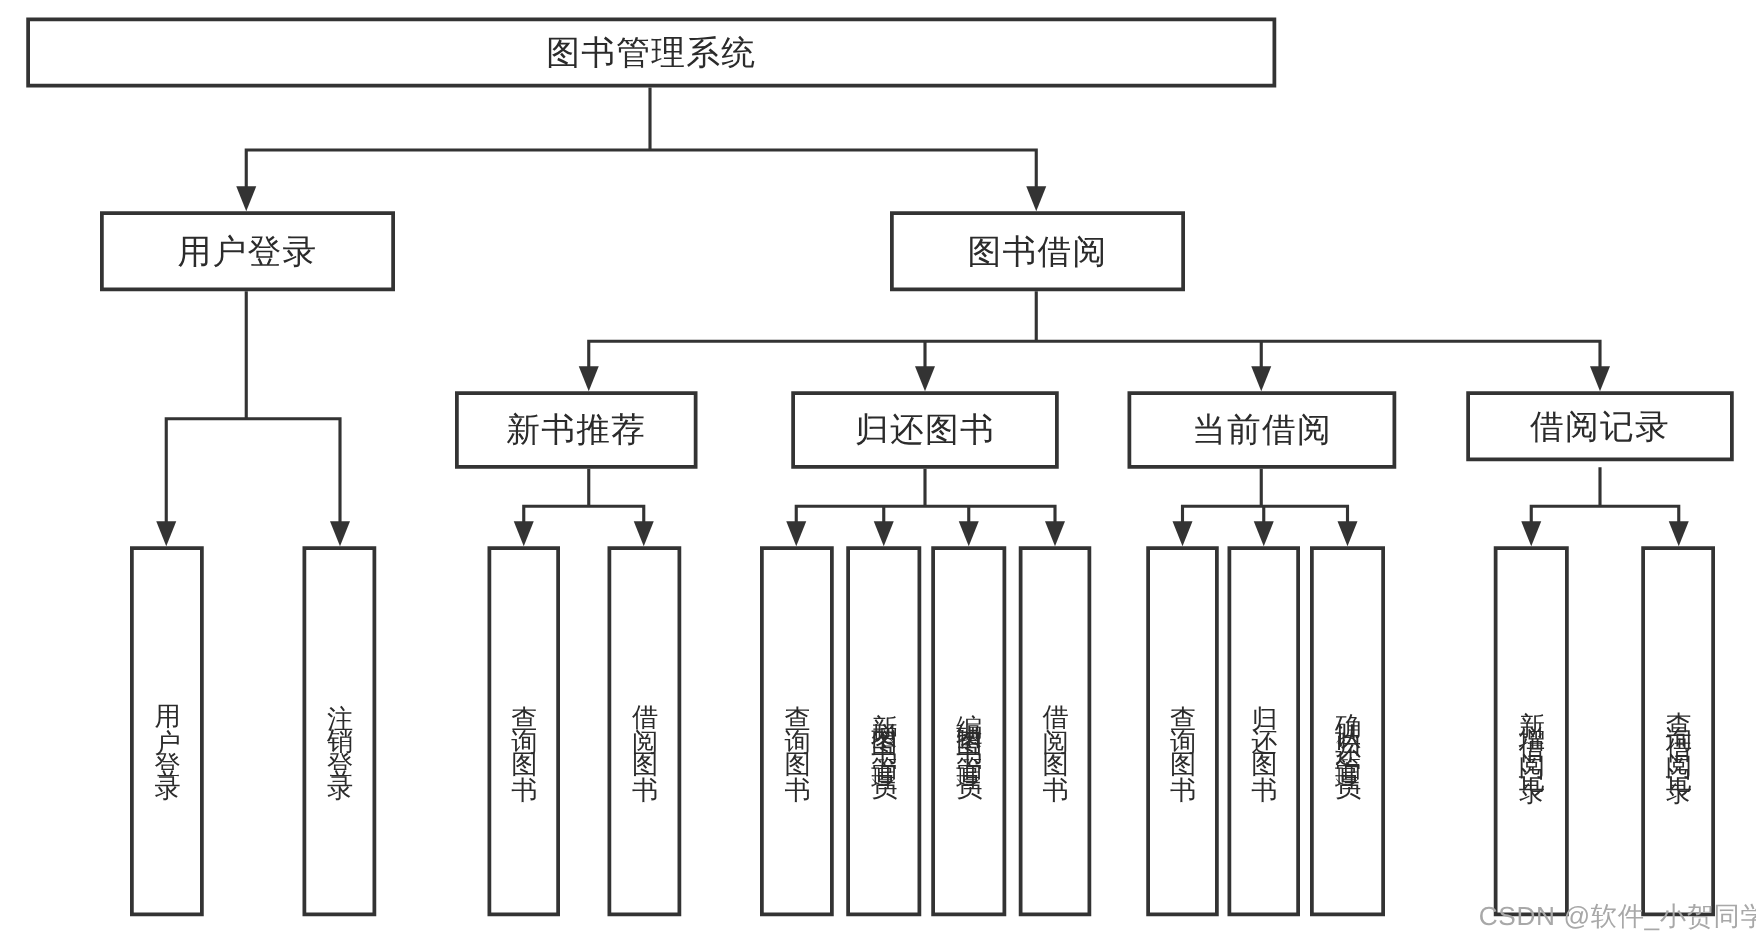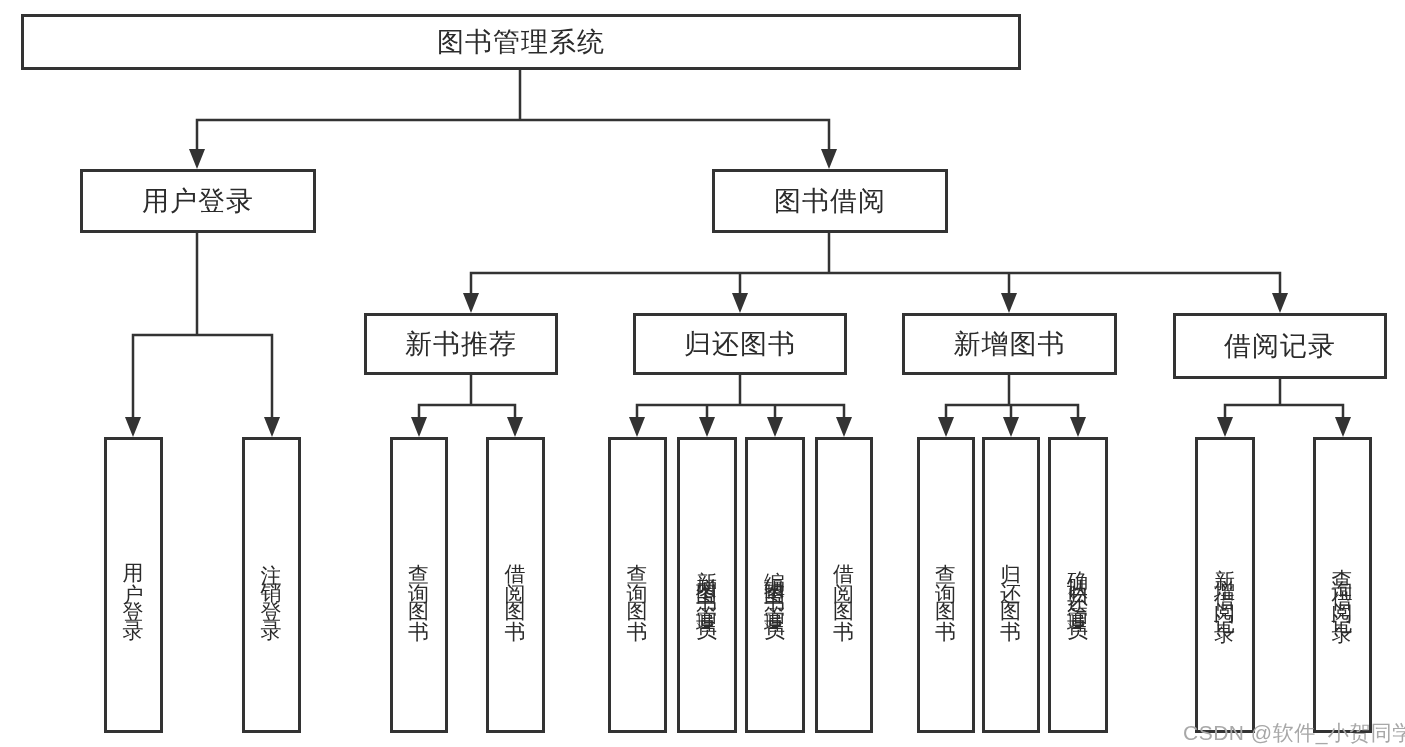--- a/index.html
+++ b/index.html
@@ -94,23 +94,23 @@
     <span>图书借阅</span>
   </div>
 
   <div class="node hnode" style="left:364px;top:313px;width:194px;height:62px">
     <span>新书推荐</span>
   </div>
   <div class="node hnode" style="left:633px;top:313px;width:214px;height:62px">
     <span>归还图书</span>
   </div>
   <div class="node hnode" style="left:902px;top:313px;width:215px;height:62px">
-    <span>新增图书</span>
+    <span>当前借阅</span>
   </div>
-  <div class="node hnode" style="left:1173px;top:313px;width:214px;height:66px">
+  <div class="node hnode" style="left:1173px;top:313px;width:214px;height:56px">
     <span>借阅记录</span>
   </div>
 
   <div class="node leaf" style="left:104px;top:437px;width:59px;height:296px">
     <span class="vlabel" style="letter-spacing: 19px;">用户登录</span>
   </div>
   <div class="node leaf" style="left:242px;top:437px;width:59px;height:296px">
     <span class="vlabel" style="letter-spacing: 19px;">注销登录</span>
   </div>
 

